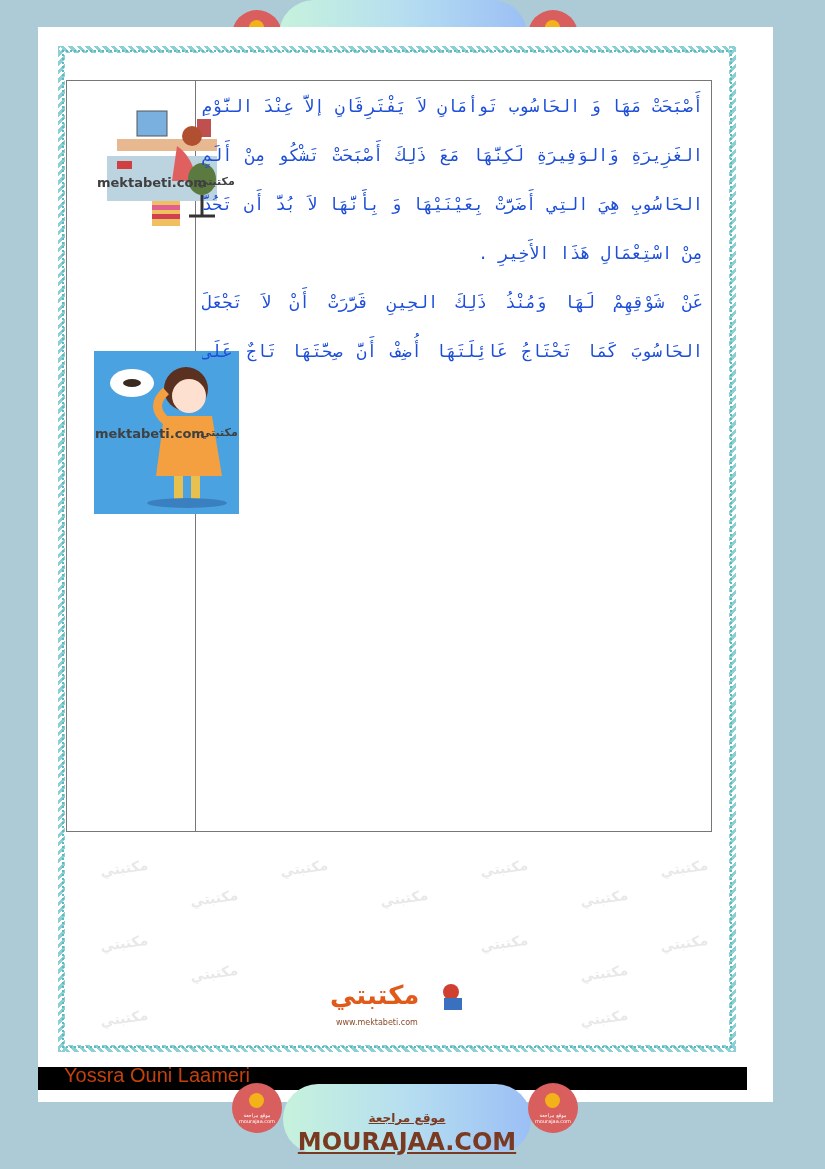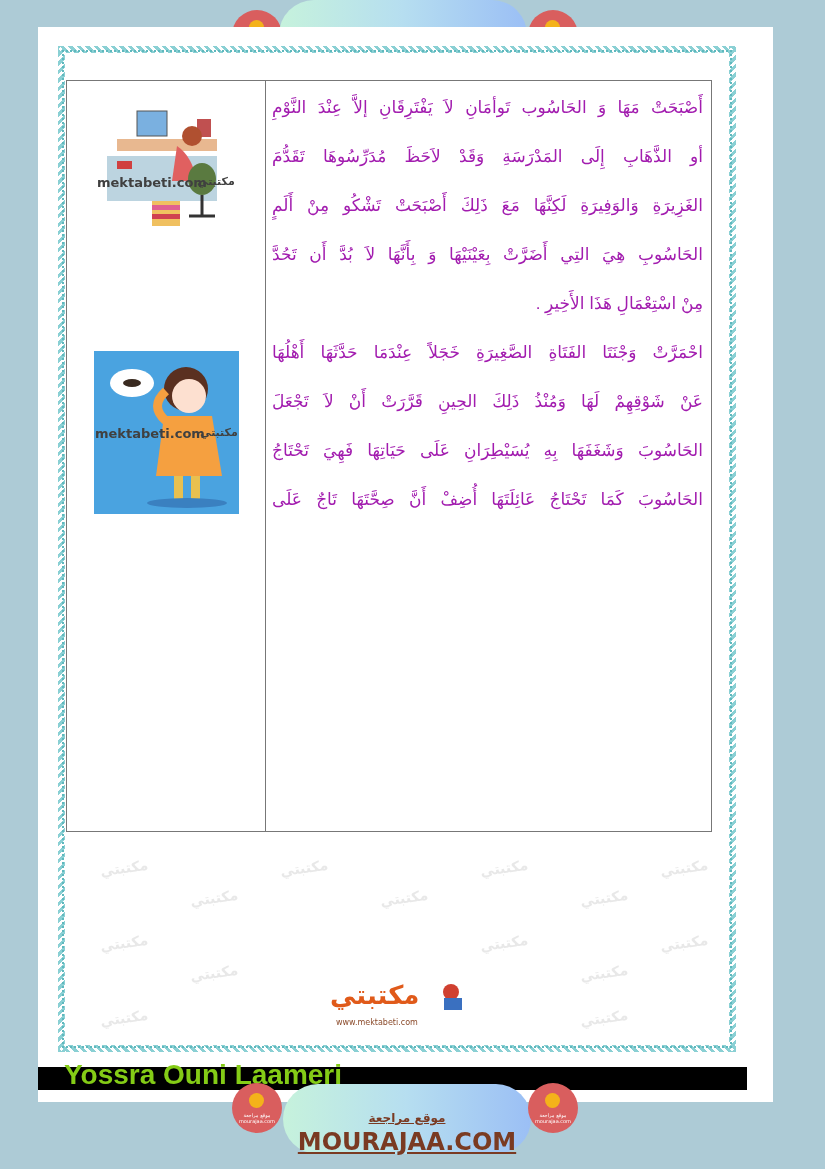--- a/index.html
+++ b/index.html
@@ -11,30 +11,30 @@
       repeating-linear-gradient(45deg,#8ad0d4 0 3px,transparent 3px 6px) top/100% 7px no-repeat,
       repeating-linear-gradient(45deg,#8ad0d4 0 3px,transparent 3px 6px) bottom/100% 7px no-repeat,
       repeating-linear-gradient(-45deg,#8ad0d4 0 3px,transparent 3px 6px) left/7px 100% no-repeat,
       repeating-linear-gradient(-45deg,#8ad0d4 0 3px,transparent 3px 6px) right/7px 100% no-repeat;
     box-sizing:border-box;}
   .frame-inner{position:absolute;inset:4px;border:2px dotted #5fb8bd;}
   .watermark{position:absolute;color:#e8e8e8;font-size:14px;font-weight:bold;white-space:nowrap;transform:rotate(-8deg);}
   .table{position:absolute;left:66px;top:80px;width:646px;height:752px;border:1.5px solid #777;box-sizing:border-box;display:flex;}
   .img-col{width:198px;border-right:1.5px solid #777;position:relative;}
   .text-col{flex:1;direction:rtl;padding:2px 8px 0 6px;position:relative;}
-  .line{font-family:Liberation Sans, sans-serif;font-size:17px;line-height:49px;height:49px;color:#a21caf;text-align:justify;text-align-last:justify;white-space:nowrap;overflow:hidden;}
+  .line{font-family:Liberation Mono, monospace;font-size:17px;line-height:49px;height:49px;color:#1d4ed8;text-align:justify;text-align-last:justify;white-space:nowrap;overflow:hidden;}
   .line.short{text-align-last:right;}
   .img1{position:absolute;left:30px;top:20px;width:140px;height:130px;}
   .img2{position:absolute;left:27px;top:270px;width:145px;height:163px;background:#4aa3e0;}
   .mk{position:absolute;font-weight:bold;font-size:13px;color:#404040;white-space:nowrap;}
   .logo{position:absolute;left:330px;top:980px;width:140px;height:50px;}
   .logo-ar{font-size:26px;color:#e05a1a;font-weight:bold;direction:rtl;position:absolute;left:0;top:0;}
   .logo-url{font-size:8px;color:#8a4a2a;position:absolute;left:6px;top:38px;}
   .author-bar{position:absolute;left:38px;top:1067px;width:709px;height:23px;background:#000;}
-  .author{position:absolute;left:26px;top:-3px;color:#84cc16;font-family:"Liberation Sans",sans-serif;font-weight:bold;font-size:28px;line-height:22px;height:23px;overflow:hidden;}
+  .author{position:absolute;left:26px;top:-3px;color:#c2410c;font-family:"Liberation Sans",sans-serif;font-weight:normal;font-size:20px;line-height:22px;height:23px;overflow:hidden;}
   .banner{position:absolute;width:248px;height:70px;border-radius:35px;background:linear-gradient(90deg,#c6f2dc,#b6def0,#9bbff5);text-align:center;}
   .banner .ar{font-size:12px;font-weight:bold;color:#7a3a22;text-decoration:underline;direction:rtl;margin-top:23px;line-height:22px;}
   .banner .en{font-family:"DejaVu Sans",sans-serif;font-size:24px;font-weight:bold;color:#7a3a22;text-decoration:underline;line-height:26px;}
   .badge{position:absolute;width:50px;height:50px;border-radius:50%;background:#d95e5e;}
   .badge .dot{position:absolute;left:17px;top:10px;width:15px;height:15px;border-radius:50%;background:#f4b21a;}
   .badge .t{position:absolute;left:0;width:50px;top:29px;text-align:center;font-size:5px;color:#fff;line-height:6px;}
 </style>
 </head>
 <body>
 
@@ -106,27 +106,24 @@
         <rect x="97" y="125" width="9" height="24" fill="#e8c050"></rect>
         <ellipse cx="93" cy="152" rx="40" ry="5" fill="#3a80c0"></ellipse>
       </svg>
       <span class="mk" style="left:1px;top:75px;">mektabeti.com</span>
       <span class="mk" style="left:106px;top:75px;font-size:11px;">مكتبتي</span>
     </div>
   </div>
 
   <div class="text-col">
     <div class="line">أَصْبَحَتْ مَهَا وَ الحَاسُوب تَوأمَانِ لاَ يَفْتَرِقَانِ إلاَّ عِنْدَ النَّوْمِ</div>
-    <div class="line">أو الذَّهَابِ إِلَى المَدْرَسَةِ وَقَدْ لاَحَظَ مُدَرِّسُوهَا تَقَدُّمَ</div>
     <div class="line">الغَزِيرَةِ وَالوَفِيرَةِ لَكِنَّهَا مَعَ ذَلِكَ أَصْبَحَتْ تَشْكُو مِنْ أَلَمٍ</div>
     <div class="line">الحَاسُوبِ هِيَ التِي أَضَرَّتْ بِعَيْنَيْهَا وَ بِأَنَّهَا لاَ بُدَّ أَن تَحُدَّ</div>
     <div class="line short">مِنْ اسْتِعْمَالِ هَذَا الأَخِيرِ .</div>
-    <div class="line">احْمَرَّتْ وَجْنَتَا الفَتَاةِ الصَّغِيرَةِ خَجَلاً عِنْدَمَا حَدَّثَهَا أَهْلُهَا</div>
     <div class="line">عَنْ شَوْقِهِمْ لَهَا وَمُنْذُ ذَلِكَ الحِينِ قَرَّرَتْ أَنْ لاَ تَجْعَلَ</div>
-    <div class="line">الحَاسُوبَ وَشَغَفَهَا بِهِ يُسَيْطِرَانِ عَلَى حَيَاتِهَا فَهِيَ تَحْتَاجُ</div>
     <div class="line">الحَاسُوبَ كَمَا تَحْتَاجُ عَائِلَتَهَا أُضِفْ أَنَّ صِحَّتَهَا تَاجٌ عَلَى</div>
   </div>
 </div>
 
 <div class="logo">
   <div class="logo-ar">مكتبتي</div>
   <svg width="30" height="30" style="position:absolute;left:108px;top:2px;">
     <circle cx="13" cy="10" r="8" fill="#d04030"></circle>
     <rect x="6" y="16" width="18" height="12" fill="#3a70c0"></rect>
   </svg>

